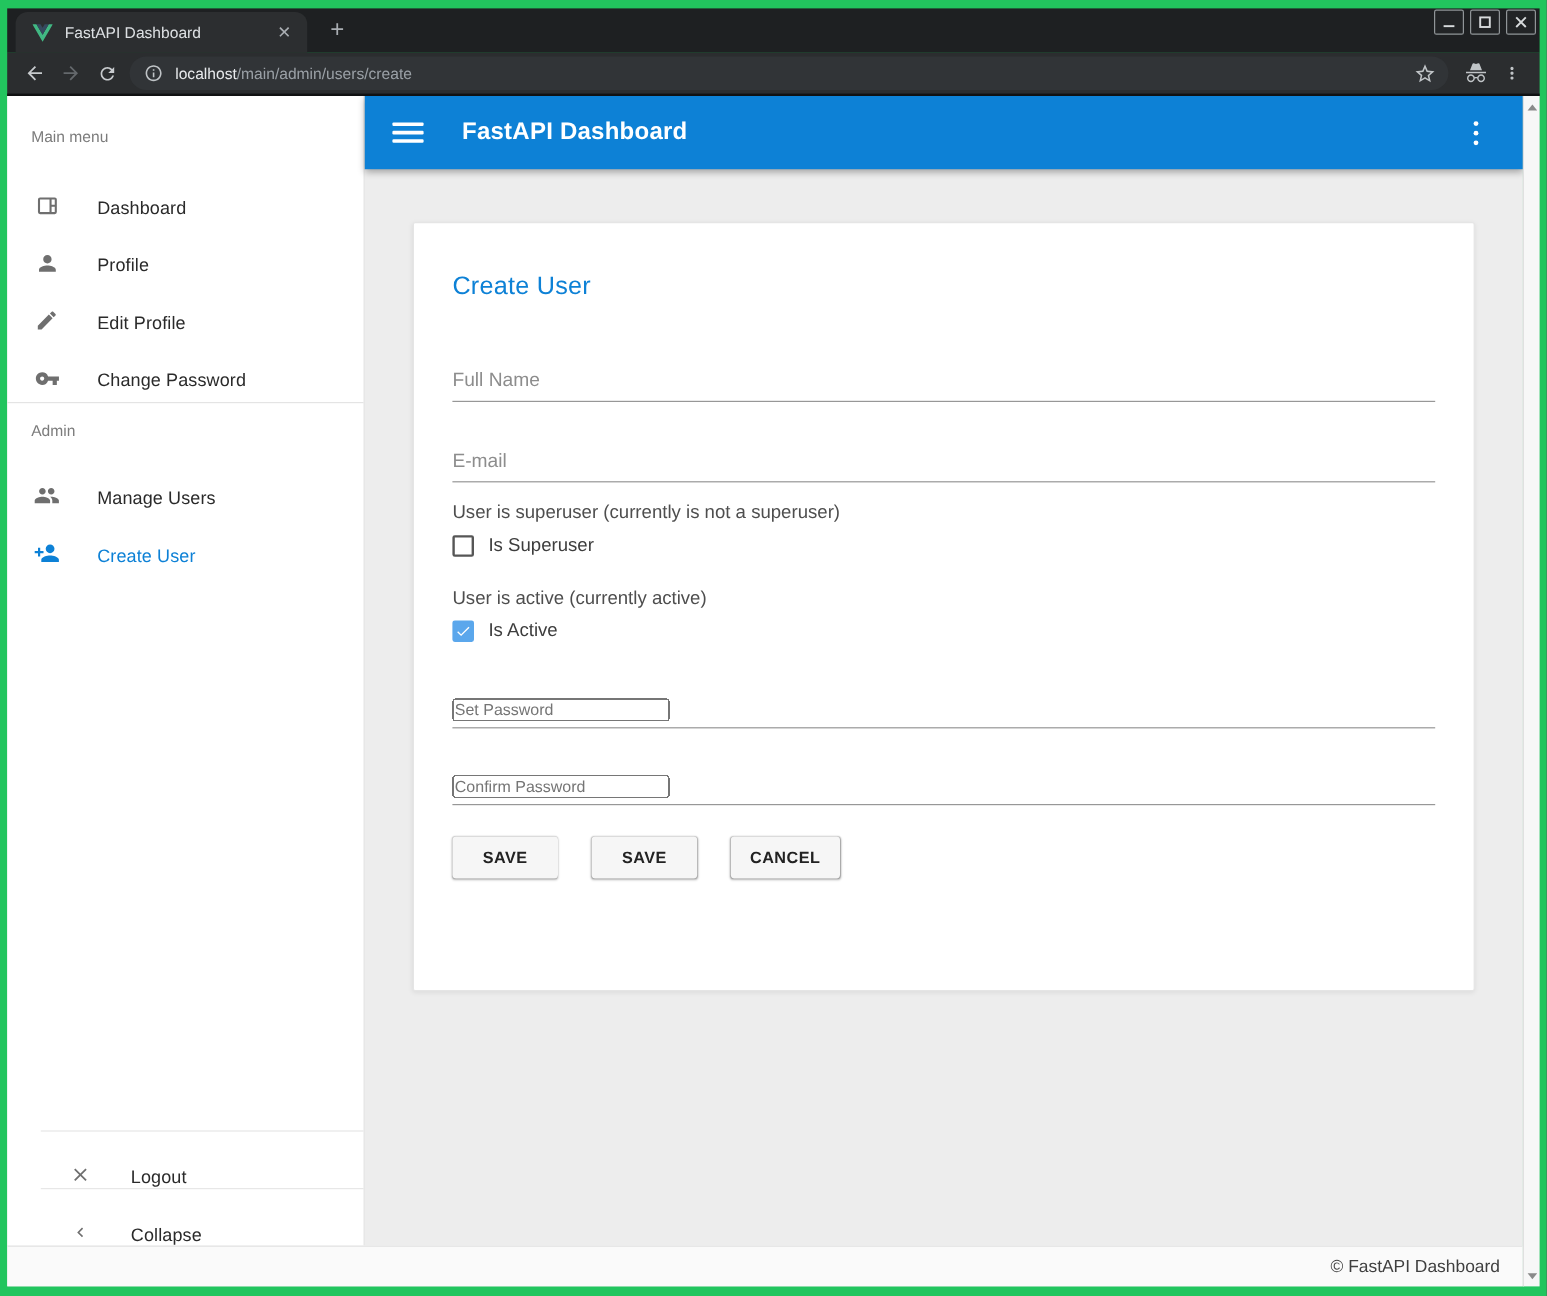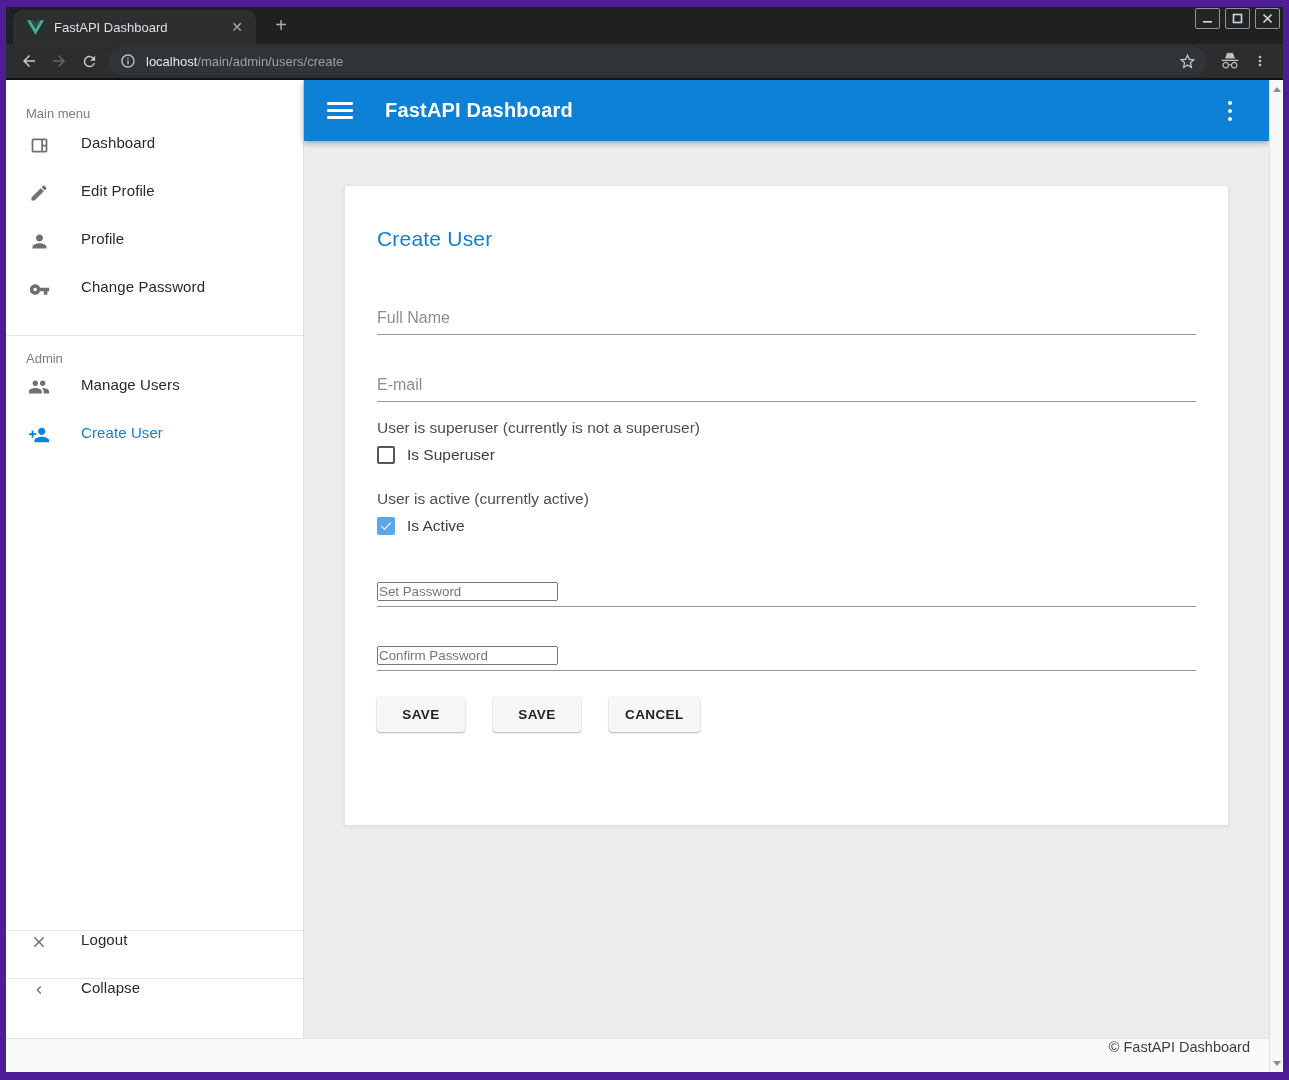--- a/index.html
+++ b/index.html
@@ -2,21 +2,21 @@
 <html style="--primary: #0d81d6; --checkbox: #5ba7ec;"><head>
 <meta charset="utf-8">
 <style>
   :root{
     --primary:#0d81d6;
     --checkbox:#5ba7ec;
   }
   *{margin:0;padding:0;box-sizing:border-box;}
   html,body{background:#555;}
   body{font-family:"Liberation Sans","DejaVu Sans",sans-serif;}
-  .screen{position:relative;width:1289px;height:1080px;background:#4c1d95;overflow:hidden;}
+  .screen{position:relative;width:1289px;height:1080px;background:#22c55e;overflow:hidden;}
 
   
   .tabstrip{position:absolute;left:6px;right:6px;top:7px;height:37px;background:#1e2022;}
   .tab{position:absolute;left:7px;bottom:0;width:243px;height:34px;background:#2c2e30;
        border-radius:10px 10px 0 0;display:flex;align-items:center;padding:0 10px 0 14px;}
   .tab-title{flex:1;color:#dde0e3;font-size:13px;white-space:nowrap;overflow:hidden;margin-left:10px;}
   .tab-close{color:#a9adb2;font-size:14px;width:18px;height:18px;line-height:18px;text-align:center;border-radius:50%;}
   .newtab{position:absolute;left:262px;bottom:5px;width:26px;height:26px;color:#a9adb2;font-size:20px;
           text-align:center;line-height:25px;border-radius:50%;}
   .win-controls{position:absolute;right:3px;top:1px;display:flex;gap:5px;}
@@ -37,26 +37,26 @@
   .page{position:absolute;left:6px;top:80px;right:20px;bottom:8px;background:#ededed;overflow:hidden;}
   .scrollbar{position:absolute;right:6px;top:80px;bottom:8px;width:14px;background:#f7f7f7;border-left:1px solid #e0e0e0;}
   .sb-arrow{position:absolute;left:0;right:0;height:14px;display:flex;align-items:center;justify-content:center;}
   .sb-up{top:2px;}  .sb-down{bottom:2px;}
   .tri-up{width:0;height:0;border-left:4px solid transparent;border-right:4px solid transparent;border-bottom:5px solid #8a8a8a;}
   .tri-down{width:0;height:0;border-left:4px solid transparent;border-right:4px solid transparent;border-top:5px solid #8a8a8a;}
 
   .sidebar{position:absolute;left:0;top:0;width:298px;bottom:34px;background:#fff;border-right:1px solid #dfdfdf;}
   .menu-label{padding:26px 0 0 20px;font-size:13px;color:#7c7c7c;}
   .menu-items{margin-top:13px;}
-  .menu-item{height:48px;display:flex;align-items:flex-start;padding-left:22px;cursor:pointer;color:#2a2a2a;}
+  .menu-item{height:48px;display:flex;align-items:flex-end;padding-left:22px;cursor:pointer;color:#2a2a2a;}
   .menu-item .mi-icon{width:22px;height:22px;display:flex;align-items:center;justify-content:center;flex:0 0 auto;}
   .menu-item .mi-label{margin-left:31px;font-size:15px;letter-spacing:.1px;}
   .menu-item.active{color:var(--primary);}
   .side-divider{border-top:1px solid #e4e4e4;margin-top:9px;}
-  .sidebar-bottom{position:absolute;left:0;right:0;bottom:12px;}
+  .sidebar-bottom{position:absolute;left:0;right:0;bottom:0;padding-left:28px;}
   .sidebar-bottom .menu-item{border-top:1px solid #e7e7e7;height:48px;}
 
   .appbar{position:absolute;left:298px;right:0;top:0;height:61px;background:var(--primary);
           box-shadow:0 2px 6px rgba(0,0,0,.33);display:flex;align-items:center;z-index:3;}
   .hamburger{width:26px;height:20px;margin-left:23px;display:flex;flex-direction:column;justify-content:center;gap:4px;}
   .hamburger span{display:block;height:3px;background:#fff;border-radius:1px;}
   .appbar-title{color:#fff;font-size:20px;font-weight:700;letter-spacing:.2px;margin-left:32px;flex:1;}
   .kebab{width:30px;height:30px;margin-right:24px;display:flex;flex-direction:column;align-items:center;justify-content:center;gap:4px;}
   .kebab i{width:4px;height:4px;background:#fff;border-radius:50%;}
 
@@ -80,21 +80,21 @@
   .cb-label{margin-left:12px;font-size:15.5px;color:#3d3d3d;}
   .pw-field{margin-top:47px;border-bottom:1px solid #979797;padding-bottom:5px;}
   .pw-field + .pw-field{margin-top:39px;}
 
   .btn-row{margin-top:26px;display:flex;gap:28px;}
   .btn{min-width:88px;height:35px;background:#f6f6f6;border:none;border-radius:3px;
        box-shadow:0 1px 2px rgba(0,0,0,.28),0 0 1px rgba(0,0,0,.2);font-size:13.5px;font-weight:700;
        color:#222;letter-spacing:.4px;font-family:"Liberation Sans","DejaVu Sans",sans-serif;padding:0 16px;cursor:pointer;}
 
   .footer{position:absolute;left:0;right:0;bottom:0;height:34px;background:#fafafa;border-top:1px solid #e3e3e3;
-          display:flex;justify-content:flex-end;padding-right:19px;}
+          display:flex;align-items:center;justify-content:flex-end;padding-right:19px;}
   .footer span{font-size:14.5px;color:#3f3f3f;}
 </style>
 </head>
 <body>
 
 <div class="screen">
 
   <div class="tabstrip">
     <div class="tab">
       <svg width="17" height="15" viewBox="0 0 261 226">
@@ -171,33 +171,33 @@
         <div class="menu-item">
           <span class="mi-icon">
             <svg width="21" height="21" viewBox="0 0 24 24">
                 <path d="M19 4H5a2 2 0 0 0-2 2v12a2 2 0 0 0 2 2h14a2 2 0 0 0 2-2V6a2 2 0 0 0-2-2zM5 18V6h9v12H5zm14 0h-3v-5h3v5zm0-7h-3V6h3v5z" fill="#6f6f6f"></path>
               </svg>
           </span>
           <span class="mi-label">Dashboard</span>
         </div>
         <div class="menu-item">
           <span class="mi-icon">
+            <svg width="21" height="21" viewBox="0 0 24 24">
+                <path d="M12 12c2.21 0 4-1.79 4-4s-1.79-4-4-4-4 1.79-4 4 1.79 4 4 4zm0 2c-2.67 0-8 1.34-8 4v2h16v-2c0-2.66-5.33-4-8-4z" fill="#6f6f6f"></path>
+              </svg>
+          </span>
+          <span class="mi-label">Profile</span>
+        </div>
+        <div class="menu-item">
+          <span class="mi-icon">
             <svg width="20" height="20" viewBox="0 0 24 24">
                 <path d="M3 17.25V21h3.75L17.81 9.94l-3.75-3.75L3 17.25zM20.71 7.04c.39-.39.39-1.02 0-1.41l-2.34-2.34c-.39-.39-1.02-.39-1.41 0l-1.83 1.83 3.75 3.75 1.83-1.83z" fill="#6f6f6f"></path>
               </svg>
           </span>
           <span class="mi-label">Edit Profile</span>
-        </div>
-        <div class="menu-item">
-          <span class="mi-icon">
-            <svg width="21" height="21" viewBox="0 0 24 24">
-                <path d="M12 12c2.21 0 4-1.79 4-4s-1.79-4-4-4-4 1.79-4 4 1.79 4 4 4zm0 2c-2.67 0-8 1.34-8 4v2h16v-2c0-2.66-5.33-4-8-4z" fill="#6f6f6f"></path>
-              </svg>
-          </span>
-          <span class="mi-label">Profile</span>
         </div>
         <div class="menu-item">
           <span class="mi-icon">
             <svg width="21" height="21" viewBox="0 0 24 24">
                 <path d="M12.65 10A5.99 5.99 0 0 0 7 6c-3.31 0-6 2.69-6 6s2.69 6 6 6a5.99 5.99 0 0 0 5.65-4H17v4h4v-4h2v-4H12.65zM7 14c-1.1 0-2-.9-2-2s.9-2 2-2 2 .9 2 2-.9 2-2 2z" fill="#6f6f6f"></path>
               </svg>
           </span>
           <span class="mi-label">Change Password</span>
         </div>
       </div>

